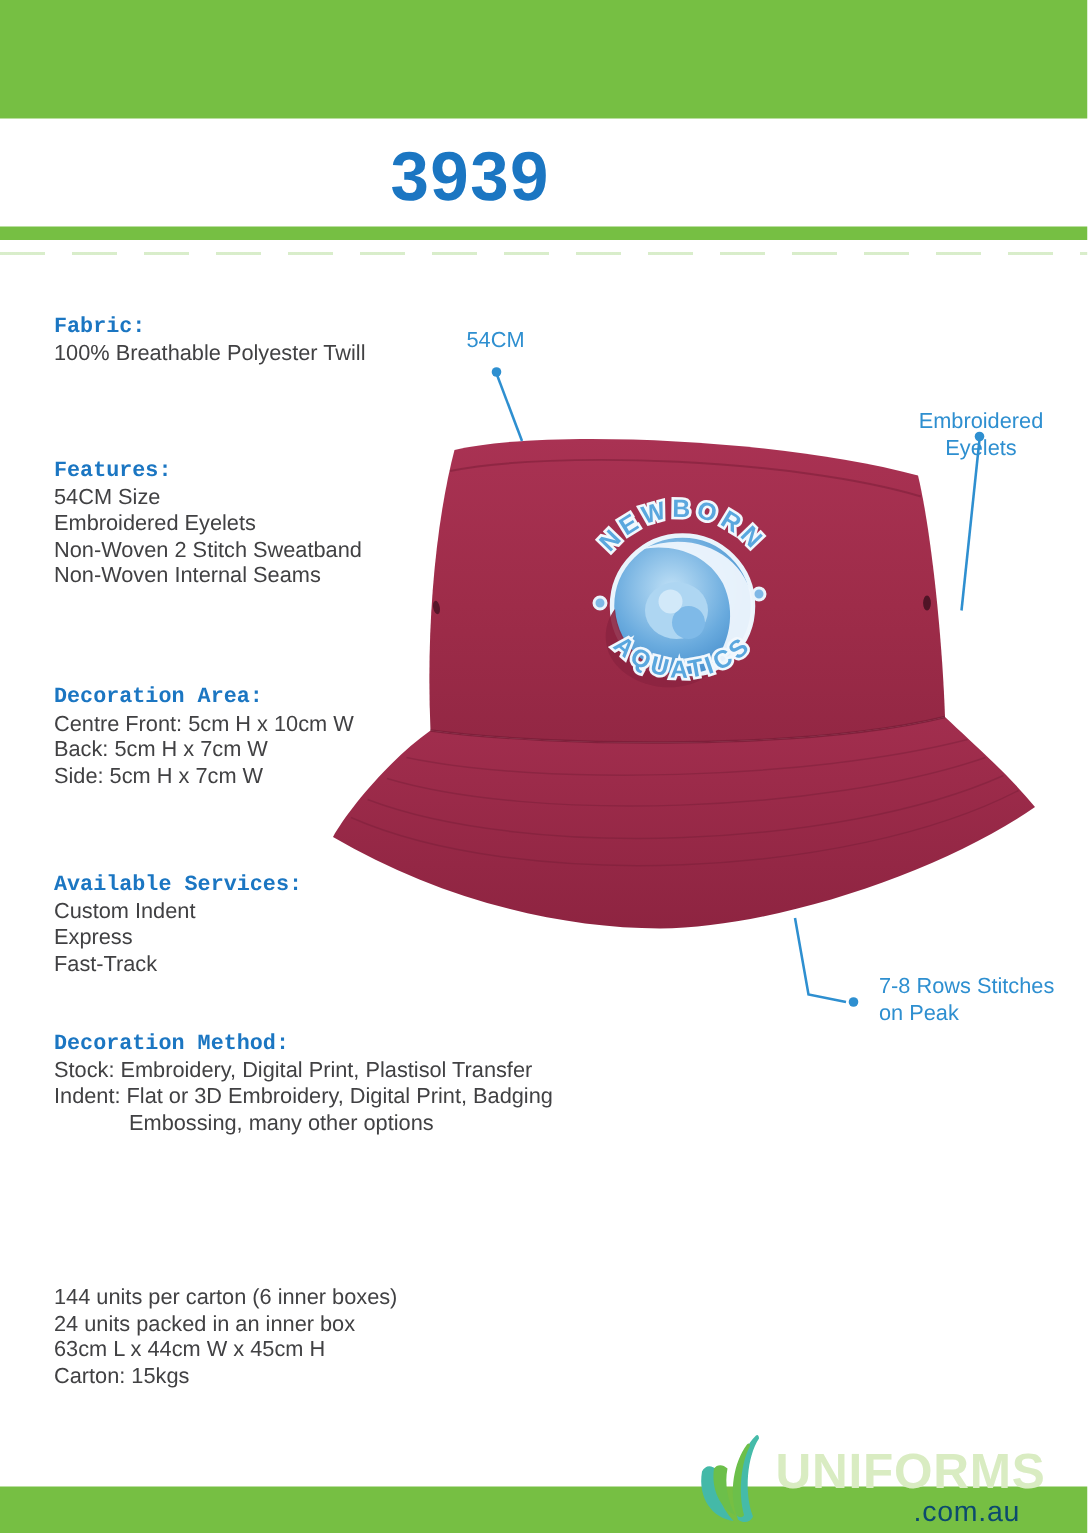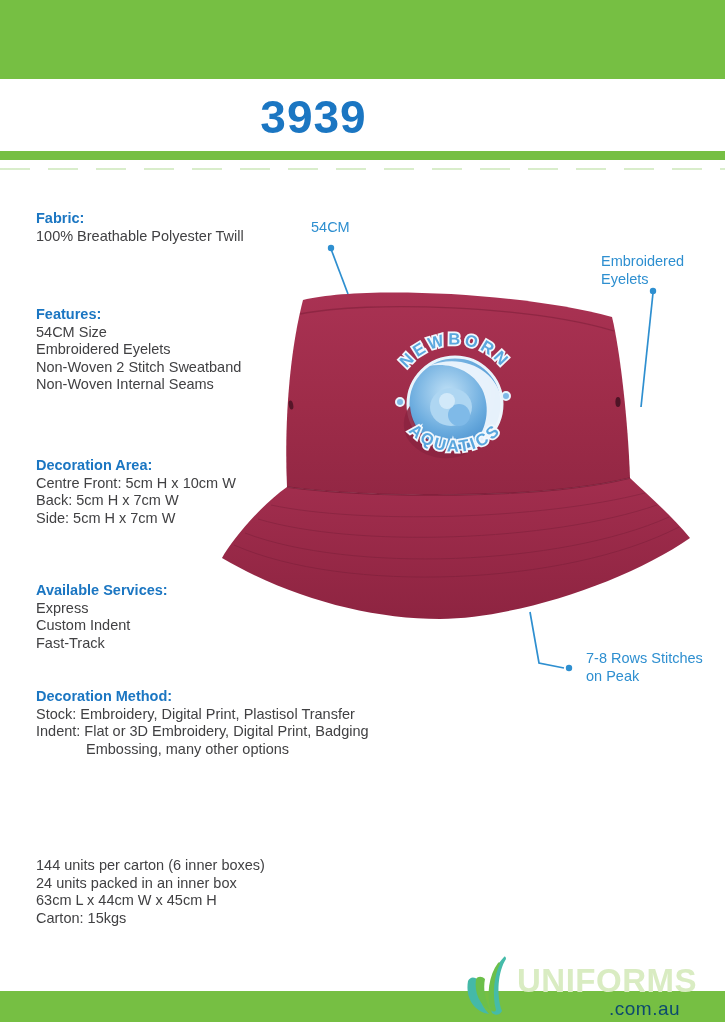--- a/index.html
+++ b/index.html
@@ -12,25 +12,25 @@
   .abs{position:absolute;}
   
   .top-bar{left:0;top:0;width:725px;height:79px;background:#76bf43;}
   .title{left:0;top:90px;width:627px;text-align:center;
          font-size:46px;font-weight:bold;color:#1b76c2;letter-spacing:1px;}
   .thin-bar{left:0;top:151px;width:725px;height:9px;background:#76bf43;}
   .perf-line{left:0;top:168px;width:725px;height:2px;
     background:repeating-linear-gradient(90deg, rgba(118,191,67,.28) 0 30px, transparent 30px 48px);}
   
   .section{position:absolute;left:36px;width:360px;font-size:14.5px;line-height:17.6px;color:#414143;}
-  .sec-h{color:#1b76c2;font-weight:bold;}
+  .sec-h{color:#1b76c2;font-weight:bold;font-family:Liberation Mono, monospace;}
   .sec-l.indent{padding-left:50px;}
   
   .callout{position:absolute;color:#2e8fd0;font-size:14.5px;line-height:18px;}
-  .callout.center{text-align:left;}
+  .callout.center{text-align:center;margin-top:20px;}
   .overlay{left:0;top:0;width:725px;height:1026px;pointer-events:none;}
   
   .footer-bar{left:0;top:991px;width:725px;height:31px;background:#76bf43;}
   .brand-word{left:517px;top:962px;font-size:33px;font-weight:bold;
               letter-spacing:.5px;color:#d9ecc2;}
   .brand-domain{left:609px;top:998px;font-size:19px;color:#0c4a6e;letter-spacing:.5px;}
 </style>
 </head>
 <body>
 
@@ -54,22 +54,22 @@
 
 <div class="section" style="top:457px">
   <div class="sec-h">Decoration Area:</div>
   <div class="sec-l">Centre Front: 5cm H x 10cm W</div>
   <div class="sec-l">Back: 5cm H x 7cm W</div>
   <div class="sec-l">Side: 5cm H x 7cm W</div>
 </div>
 
 <div class="section" style="top:582px">
   <div class="sec-h">Available Services:</div>
+  <div class="sec-l">Custom Indent</div>
   <div class="sec-l">Express</div>
-  <div class="sec-l">Custom Indent</div>
   <div class="sec-l">Fast-Track</div>
 </div>
 
 <div class="section" style="top:688px;width:400px">
   <div class="sec-h">Decoration Method:</div>
   <div class="sec-l">Stock: Embroidery, Digital Print, Plastisol Transfer</div>
   <div class="sec-l">Indent: Flat or 3D Embroidery, Digital Print, Badging</div>
   <div class="sec-l indent">Embossing, many other options</div>
 </div>
 

